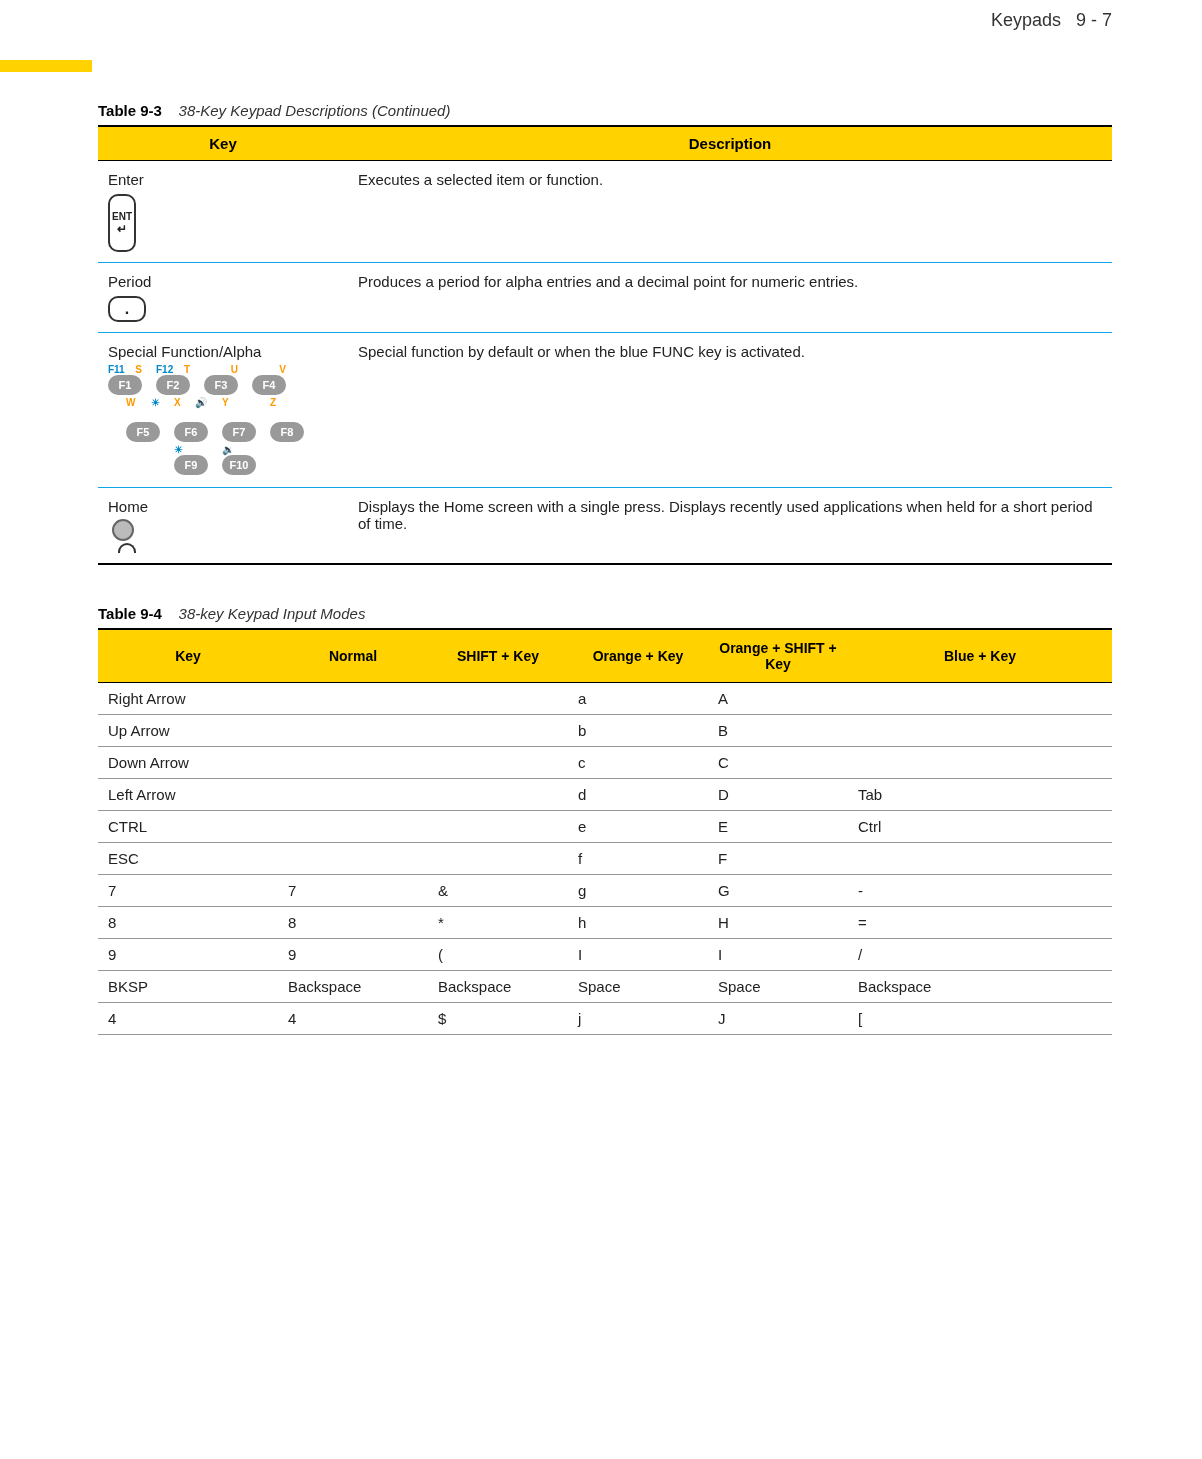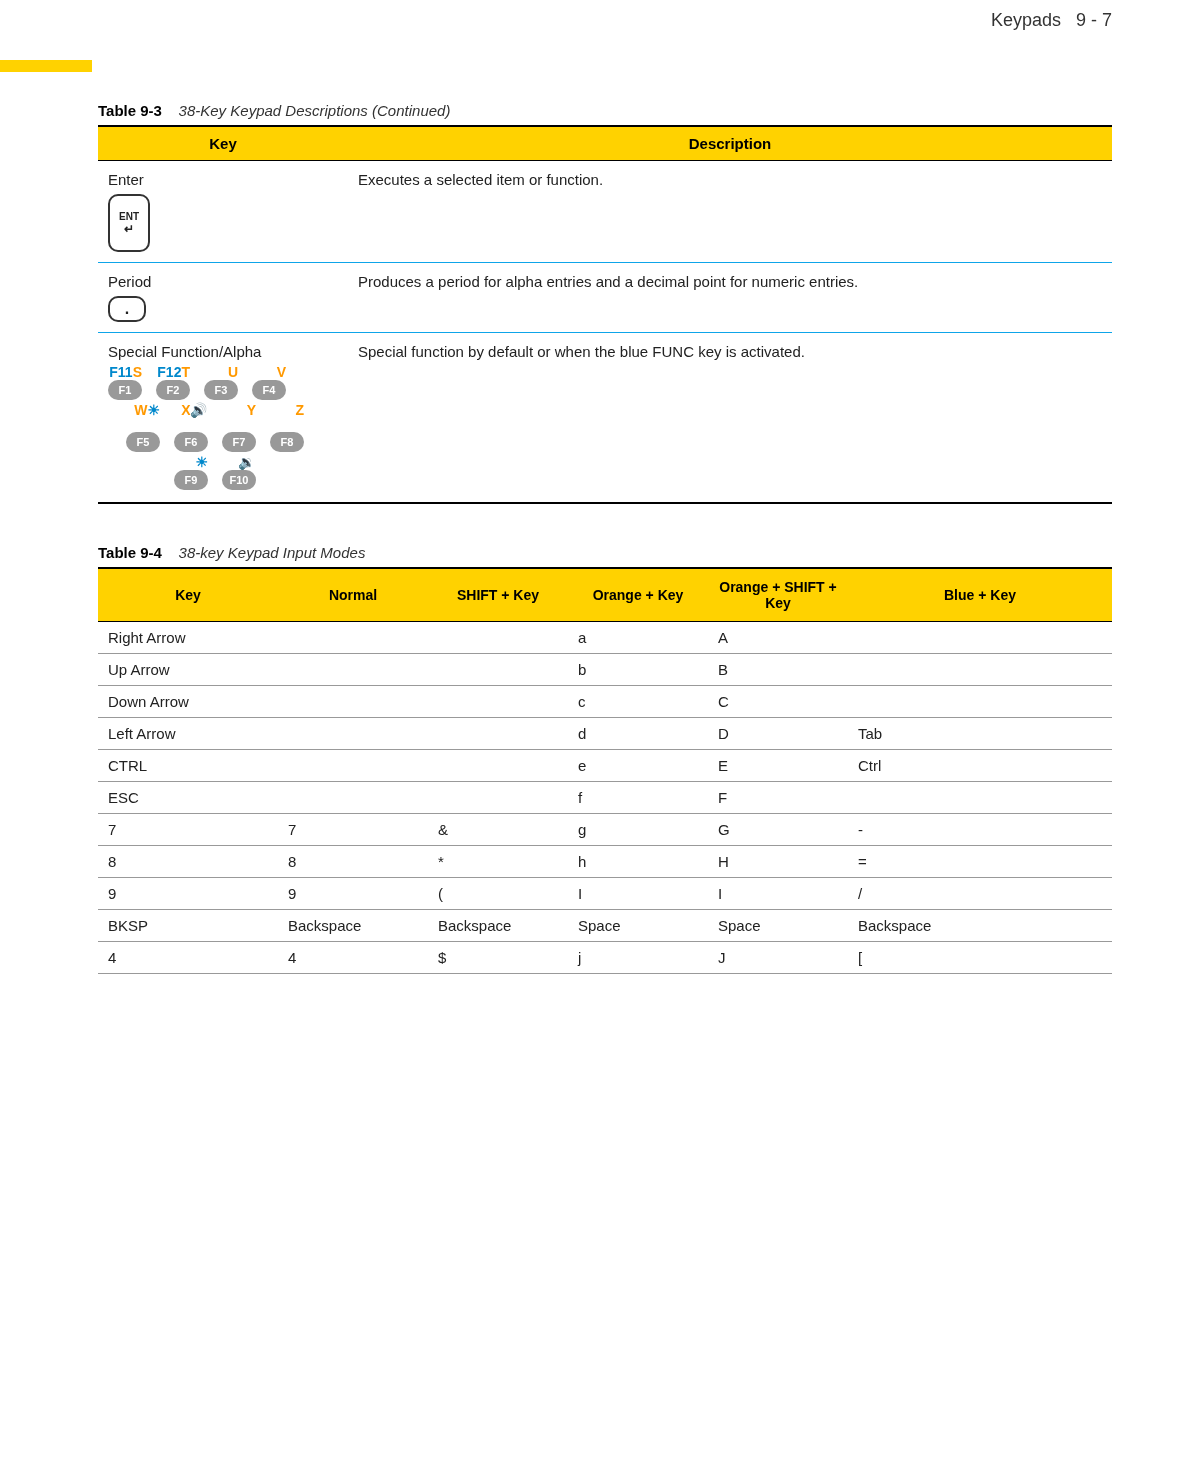--- a/index.html
+++ b/index.html
@@ -82,21 +82,21 @@
     .input-table td:first-child { width: 180px; }
     .input-table td:nth-child(2) { width: 150px; }
     .input-table td:nth-child(3) { width: 140px; }
     .input-table td:nth-child(4) { width: 140px; }
     .input-table td:nth-child(5) { width: 140px; }
     .key-icon {
       display: inline-block;
       margin-top: 6px;
     }
     .ent-key {
-      width: 42px; height: 58px;
+      width: 28px; height: 58px;
       border: 2px solid #333; border-radius: 10px;
       display: flex; align-items: center; justify-content: center;
       font-size: 10px; font-weight: bold;
       flex-direction: column;
     }
     .small-key {
       width: 38px; height: 26px;
       border: 2px solid #333; border-radius: 10px;
       display: flex; align-items: center; justify-content: center;
       font-size: 16px; font-weight: bold;
@@ -112,23 +112,23 @@
       display: flex; gap: 14px;
       font-size: 10px;
     }
     .fkey {
       width: 34px; height: 20px;
       background: #999; border-radius: 10px;
       color: #fff; font-size: 11px; font-weight: bold;
       display: flex; align-items: center; justify-content: center;
     }
     .func-label {
-      font-size: 14px; font-weight: bold;
+      font-size: 10px; font-weight: bold;
       width: 34px; text-align: right;
-      display: flex; justify-content: flex-end;
+      display: flex; justify-content: space-between;
     }
     .func-label .blue { color: #0088cc; }
     .func-label .orange { color: #ff9900; }
     .home-icon {
       margin-top: 4px;
     }
     .home-circle {
       width: 22px; height: 22px;
       border: 2px solid #666; border-radius: 50%;
       background: #bbb;
@@ -249,20 +249,30 @@
                 </span>
             </div>
             <div class="row" style="padding-left:66px;">
               <div class="fkey">F9</div>
               <div class="fkey">F10</div>
             </div>
           </div>
         </td>
         <td>Special function by default or when the blue FUNC key is activated.</td>
       </tr>
+      <tr>
+        <td class="key-cell">
+          <div>Home</div>
+          <div class="home-icon">
+            <div class="home-circle"></div>
+            <div class="home-shape"></div>
+          </div>
+        </td>
+        <td>Displays the Home screen with a single press. Displays recently used applications when held for a short period of time.</td>
+      </tr>
     </tbody>
   </table>
 
   <div class="table-caption">
     <span class="bold">Table 9-4</span>&nbsp;&nbsp;&nbsp;
     <span class="italic">38-key Keypad Input Modes</span>
   </div>
 
   <table class="input-table">
     <thead>

